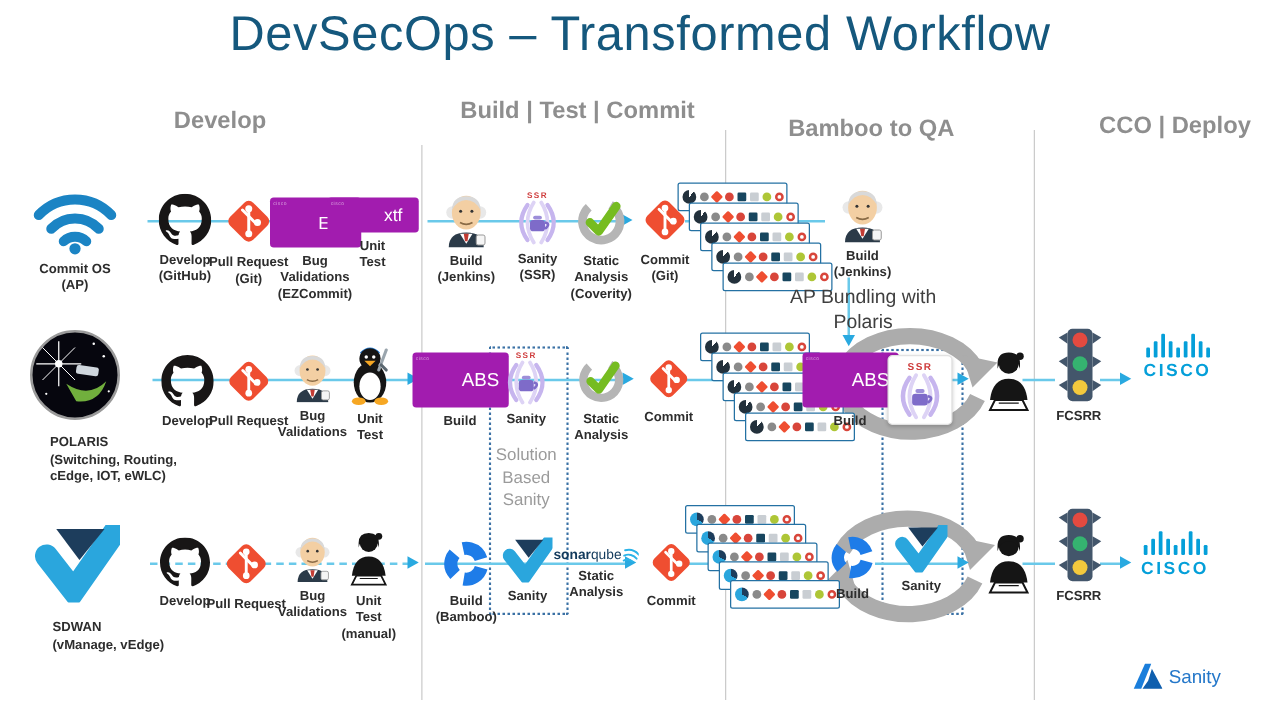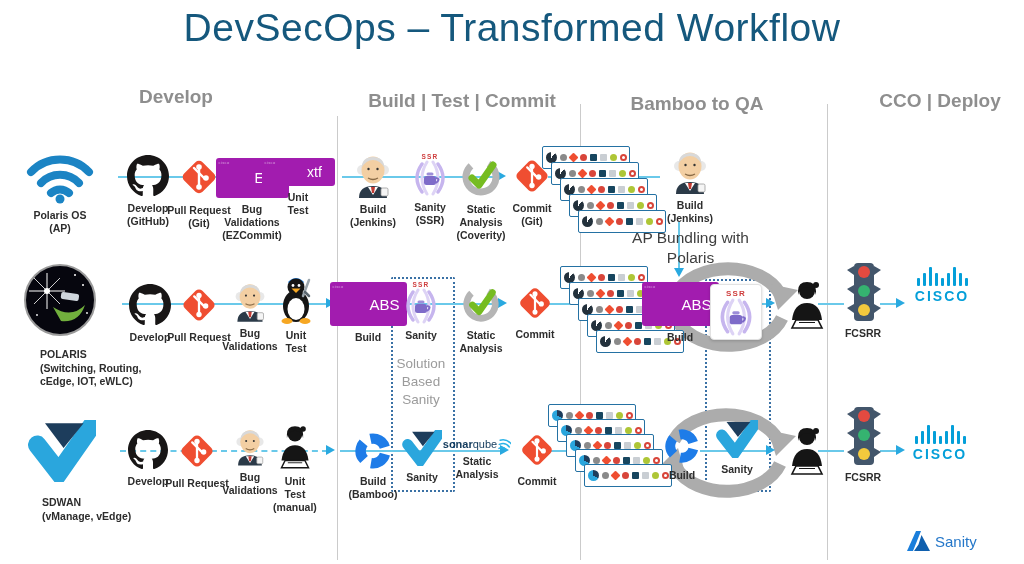--- a/index.html
+++ b/index.html
@@ -55,21 +55,21 @@
   .fcsrr .lbl{font-weight:700;}
 </style>
 </head>
 <body>
 
 <div id="canvas">
 
   <div class="title">DevSecOps – Transformed Workflow</div>
 
   <div class="hdr" style="left:96px;top:86px;width:160px;">Develop</div>
-  <div class="hdr" style="left:342px;top:90px;width:240px;">Build | Test | Commit</div>
+  <div class="hdr" style="left:342px;top:78px;width:240px;">Build | Test | Commit</div>
   <div class="hdr" style="left:597px;top:93px;width:200px;">Bamboo to QA</div>
   <div class="hdr" style="left:845px;top:90px;width:190px;">CCO | Deploy</div>
 
   <div class="sep" style="left:337px;top:116px;height:444px;"></div>
   <div class="sep" style="left:580px;top:104px;height:456px;"></div>
   <div class="sep" style="left:827px;top:104px;height:456px;"></div>
 
   <div class="flow" style="left:118px;top:176px;width:212px;"></div>
   <div class="ah" style="left:324px;top:171px;"></div>
   <div class="flow" style="left:342px;top:176px;width:158px;"></div>
@@ -110,21 +110,21 @@
     <div class="ic">
       <svg width="74" height="58" viewBox="0 0 74 58">
           <g fill="none" stroke="#1b84c4" stroke-width="8" stroke-linecap="round">
             <path d="M8 26 A40 40 0 0 1 66 26"></path>
             <path d="M18 37 A26 26 0 0 1 56 37"></path>
             <path d="M28 47 A13 13 0 0 1 46 47"></path>
           </g>
           <circle cx="37" cy="53" r="4.5" fill="#1b84c4"></circle>
         </svg>
     </div>
-    <div class="lbl">Polaris OS
+    <div class="lbl">Commit OS
 (AP)</div>
   </div>
 
   <div class="node" style="left:121px;top:155px;width:54px;">
     <div class="ic">
       <svg width="42" height="42" viewBox="0 0 16 16">
           <path fill="#181616" fill-rule="evenodd" d="M8 0C3.58 0 0 3.58 0 8c0 3.54 2.29 6.53 5.47 7.59.4.07.55-.17.55-.38 0-.19-.01-.82-.01-1.49-2.01.37-2.53-.49-2.69-.94-.09-.23-.48-.94-.82-1.13-.28-.15-.68-.52-.01-.53.63-.01 1.08.58 1.23.82.72 1.21 1.87.87 2.33.66.07-.52.28-.87.51-1.07-1.78-.2-3.64-.89-3.64-3.95 0-.87.31-1.59.82-2.15-.08-.2-.36-1.02.08-2.12 0 0 .67-.21 2.2.82.64-.18 1.32-.27 2-.27s1.36.09 2 .27c1.53-1.04 2.2-.82 2.2-.82.44 1.1.16 1.92.08 2.12.51.56.82 1.27.82 2.15 0 3.07-1.87 3.75-3.65 3.95.29.25.54.73.54 1.48 0 1.07-.01 1.93-.01 2.2 0 .21.15.46.55.38A8.01 8.01 0 0 0 16 8c0-4.42-3.58-8-8-8z"></path>
         </svg>
     </div>
     <div class="lbl">Develop

